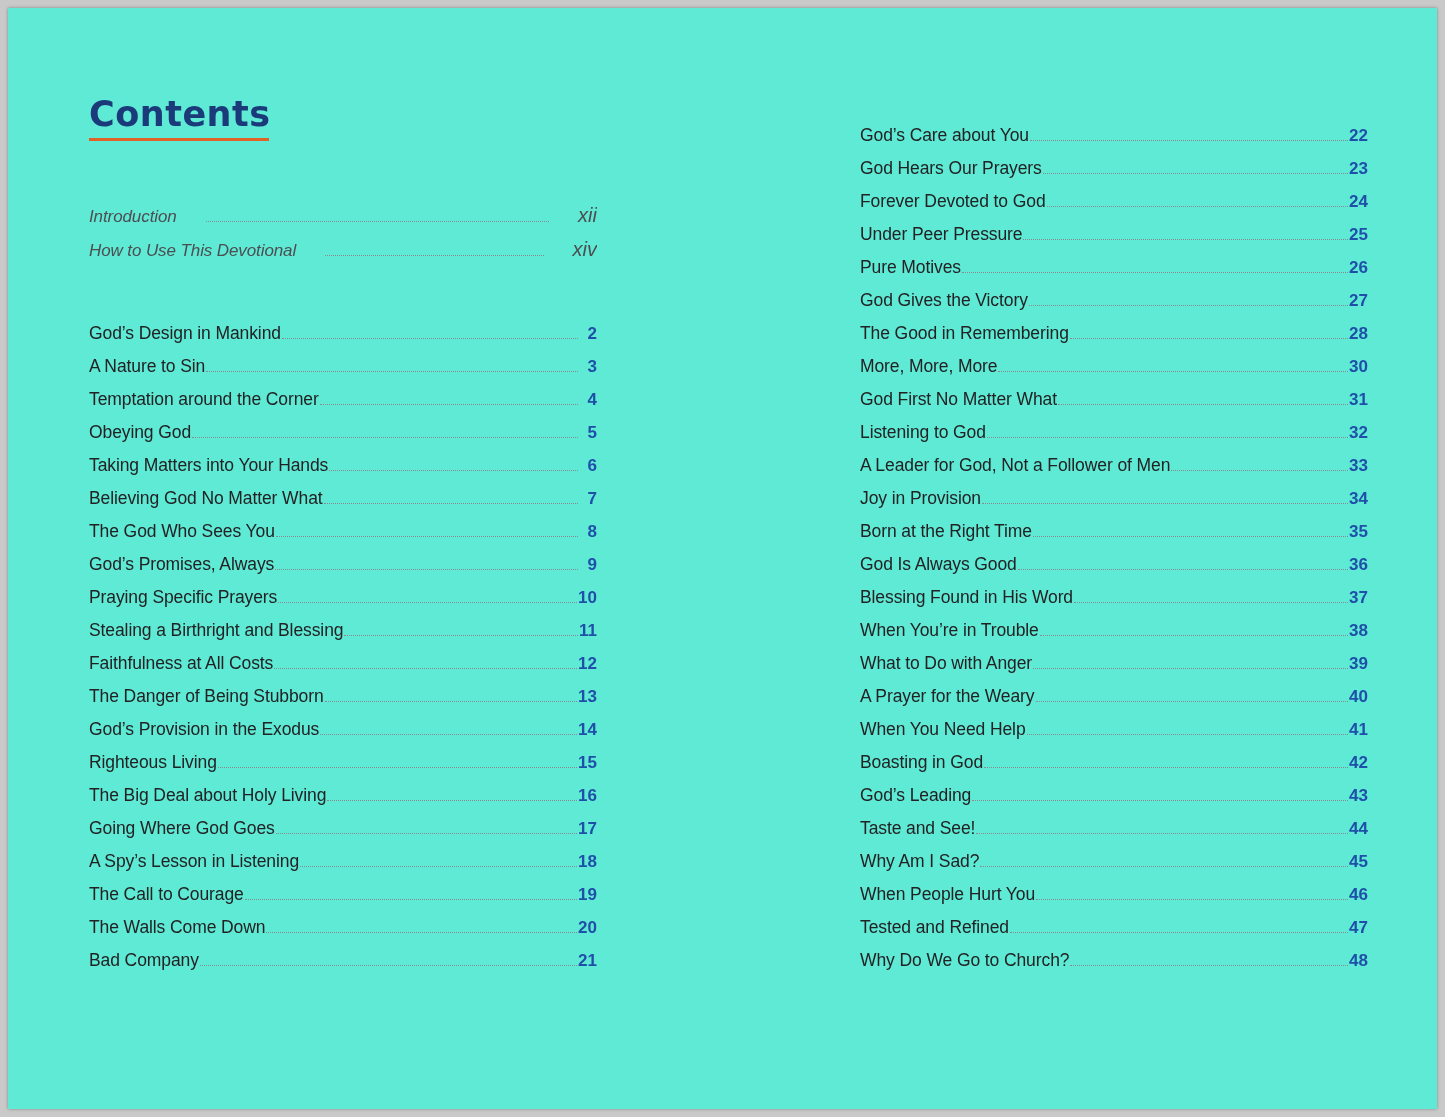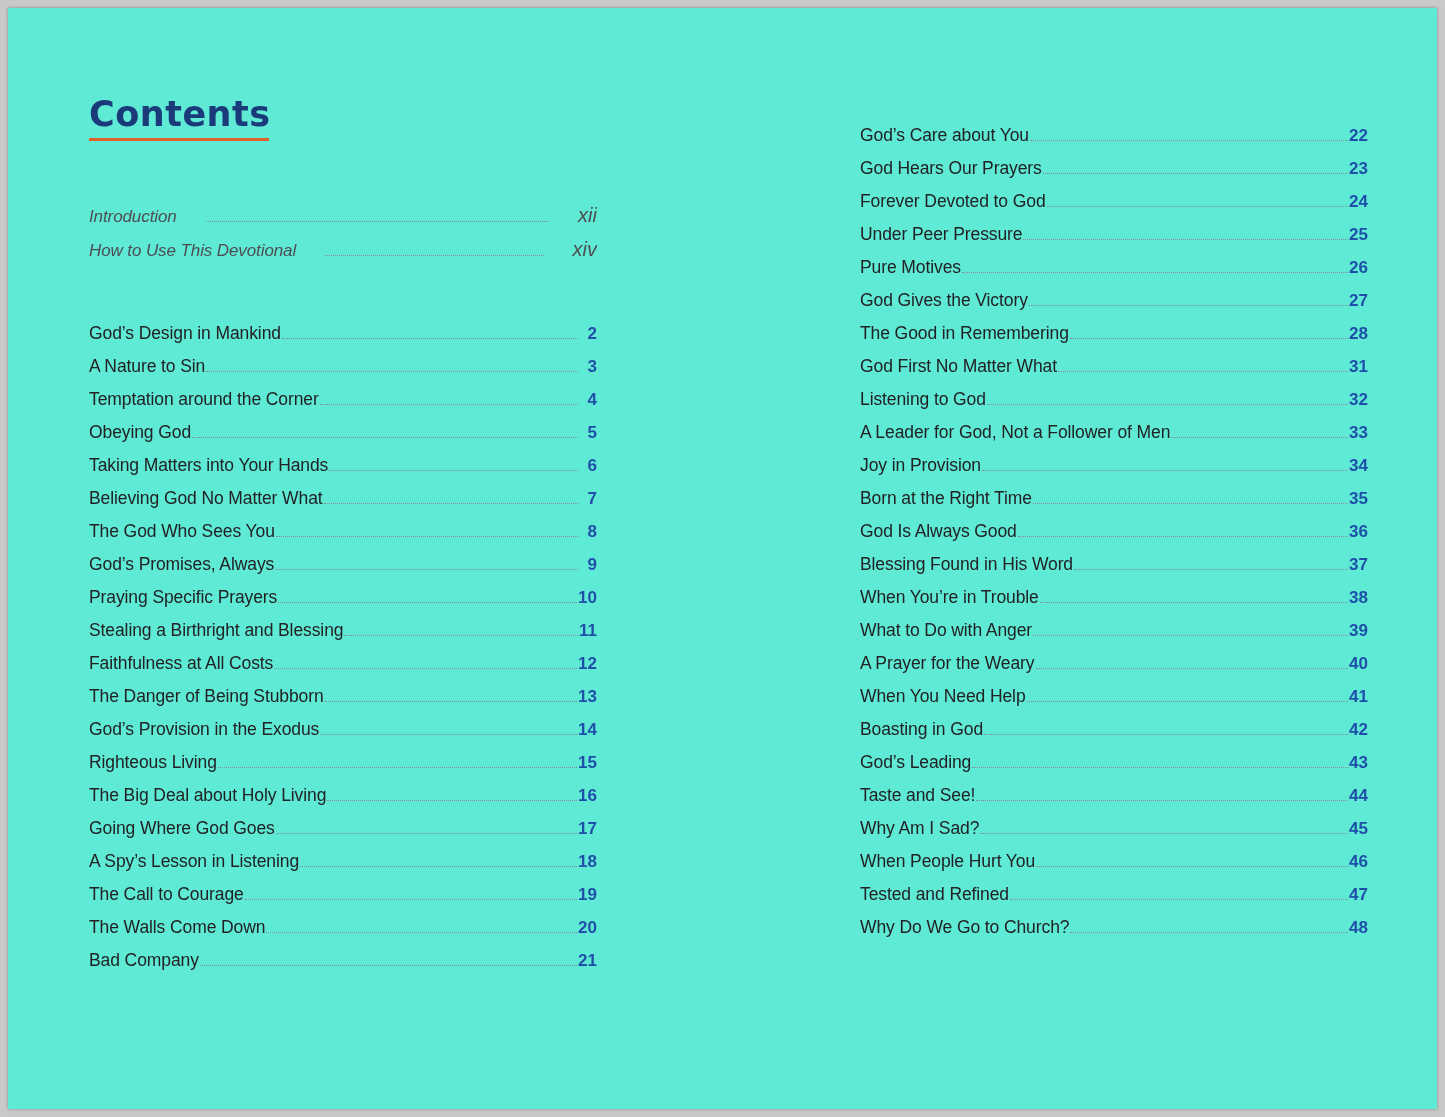--- a/index.html
+++ b/index.html
@@ -296,20 +296,25 @@
             <span class="label">God Gives the Victory</span>
             <span class="leader"></span>
             <span class="pagenum">27</span>
           </div>
           <div class="entry">
             <span class="label">The Good in Remembering</span>
             <span class="leader"></span>
             <span class="pagenum">28</span>
           </div>
           <div class="entry">
+            <span class="label">More, More, More</span>
+            <span class="leader"></span>
+            <span class="pagenum">30</span>
+          </div>
+          <div class="entry">
             <span class="label">God First No Matter What</span>
             <span class="leader"></span>
             <span class="pagenum">31</span>
           </div>
           <div class="entry">
             <span class="label">Listening to God</span>
             <span class="leader"></span>
             <span class="pagenum">32</span>
           </div>
           <div class="entry">

